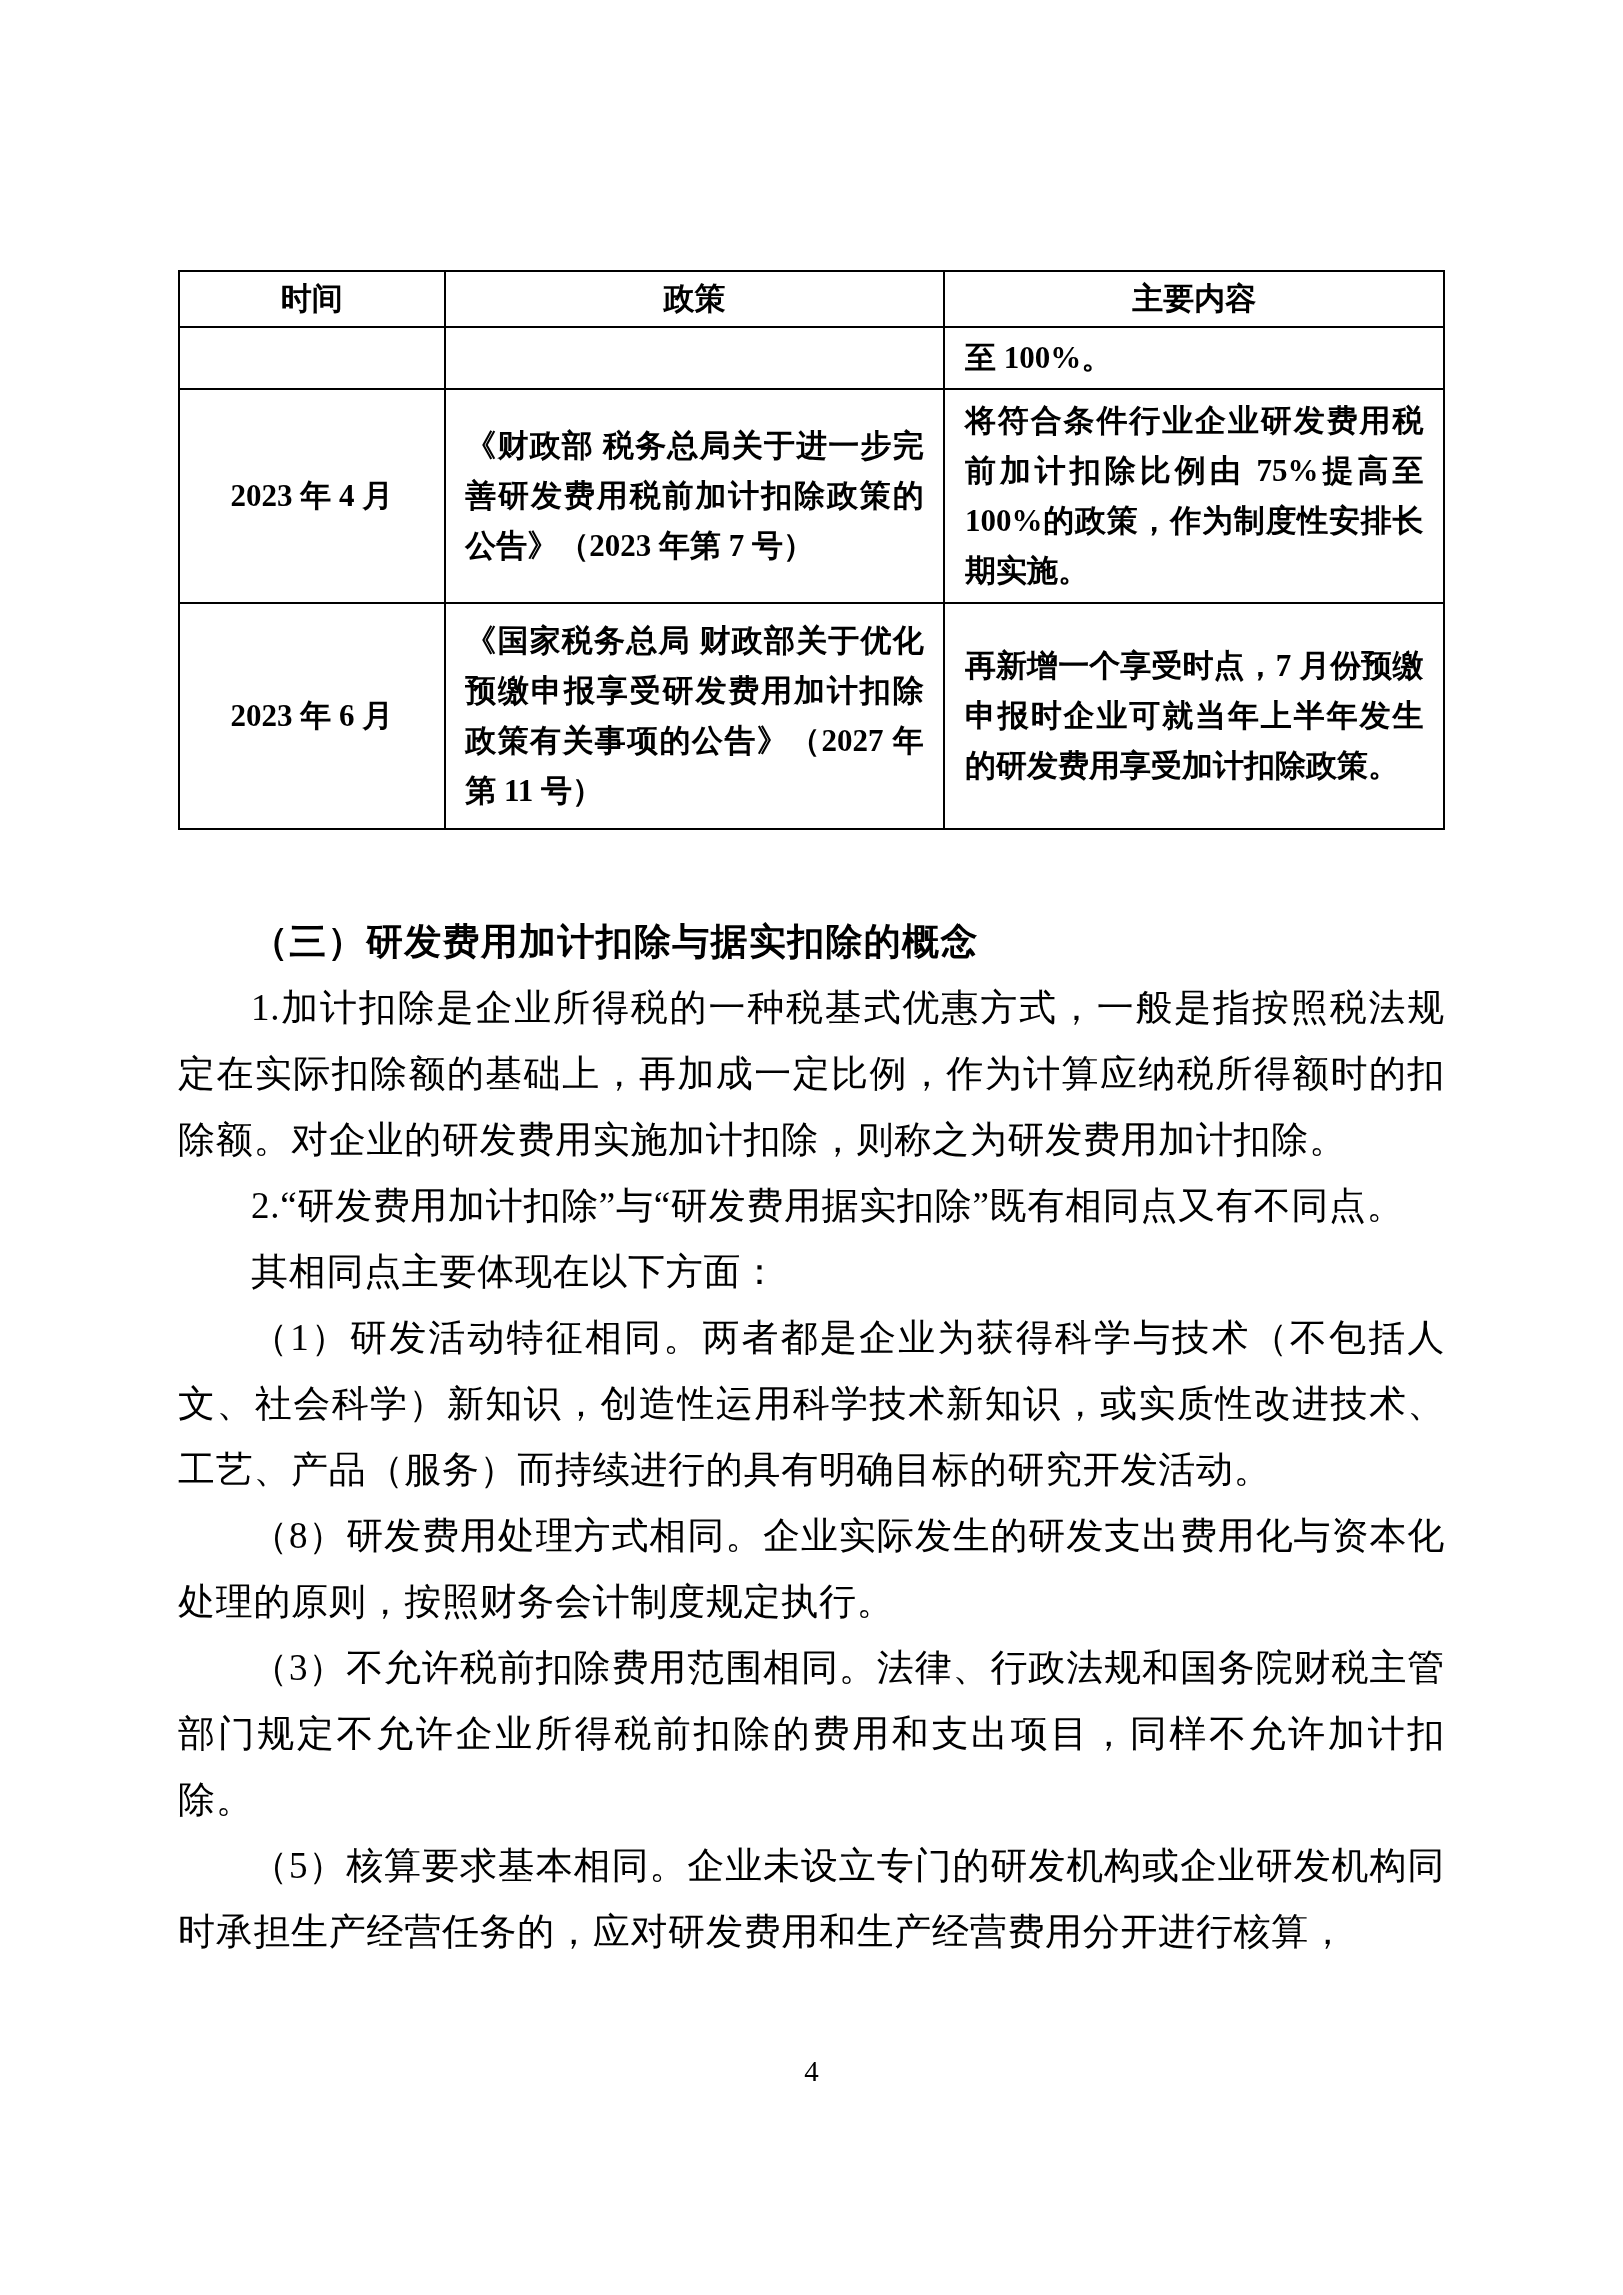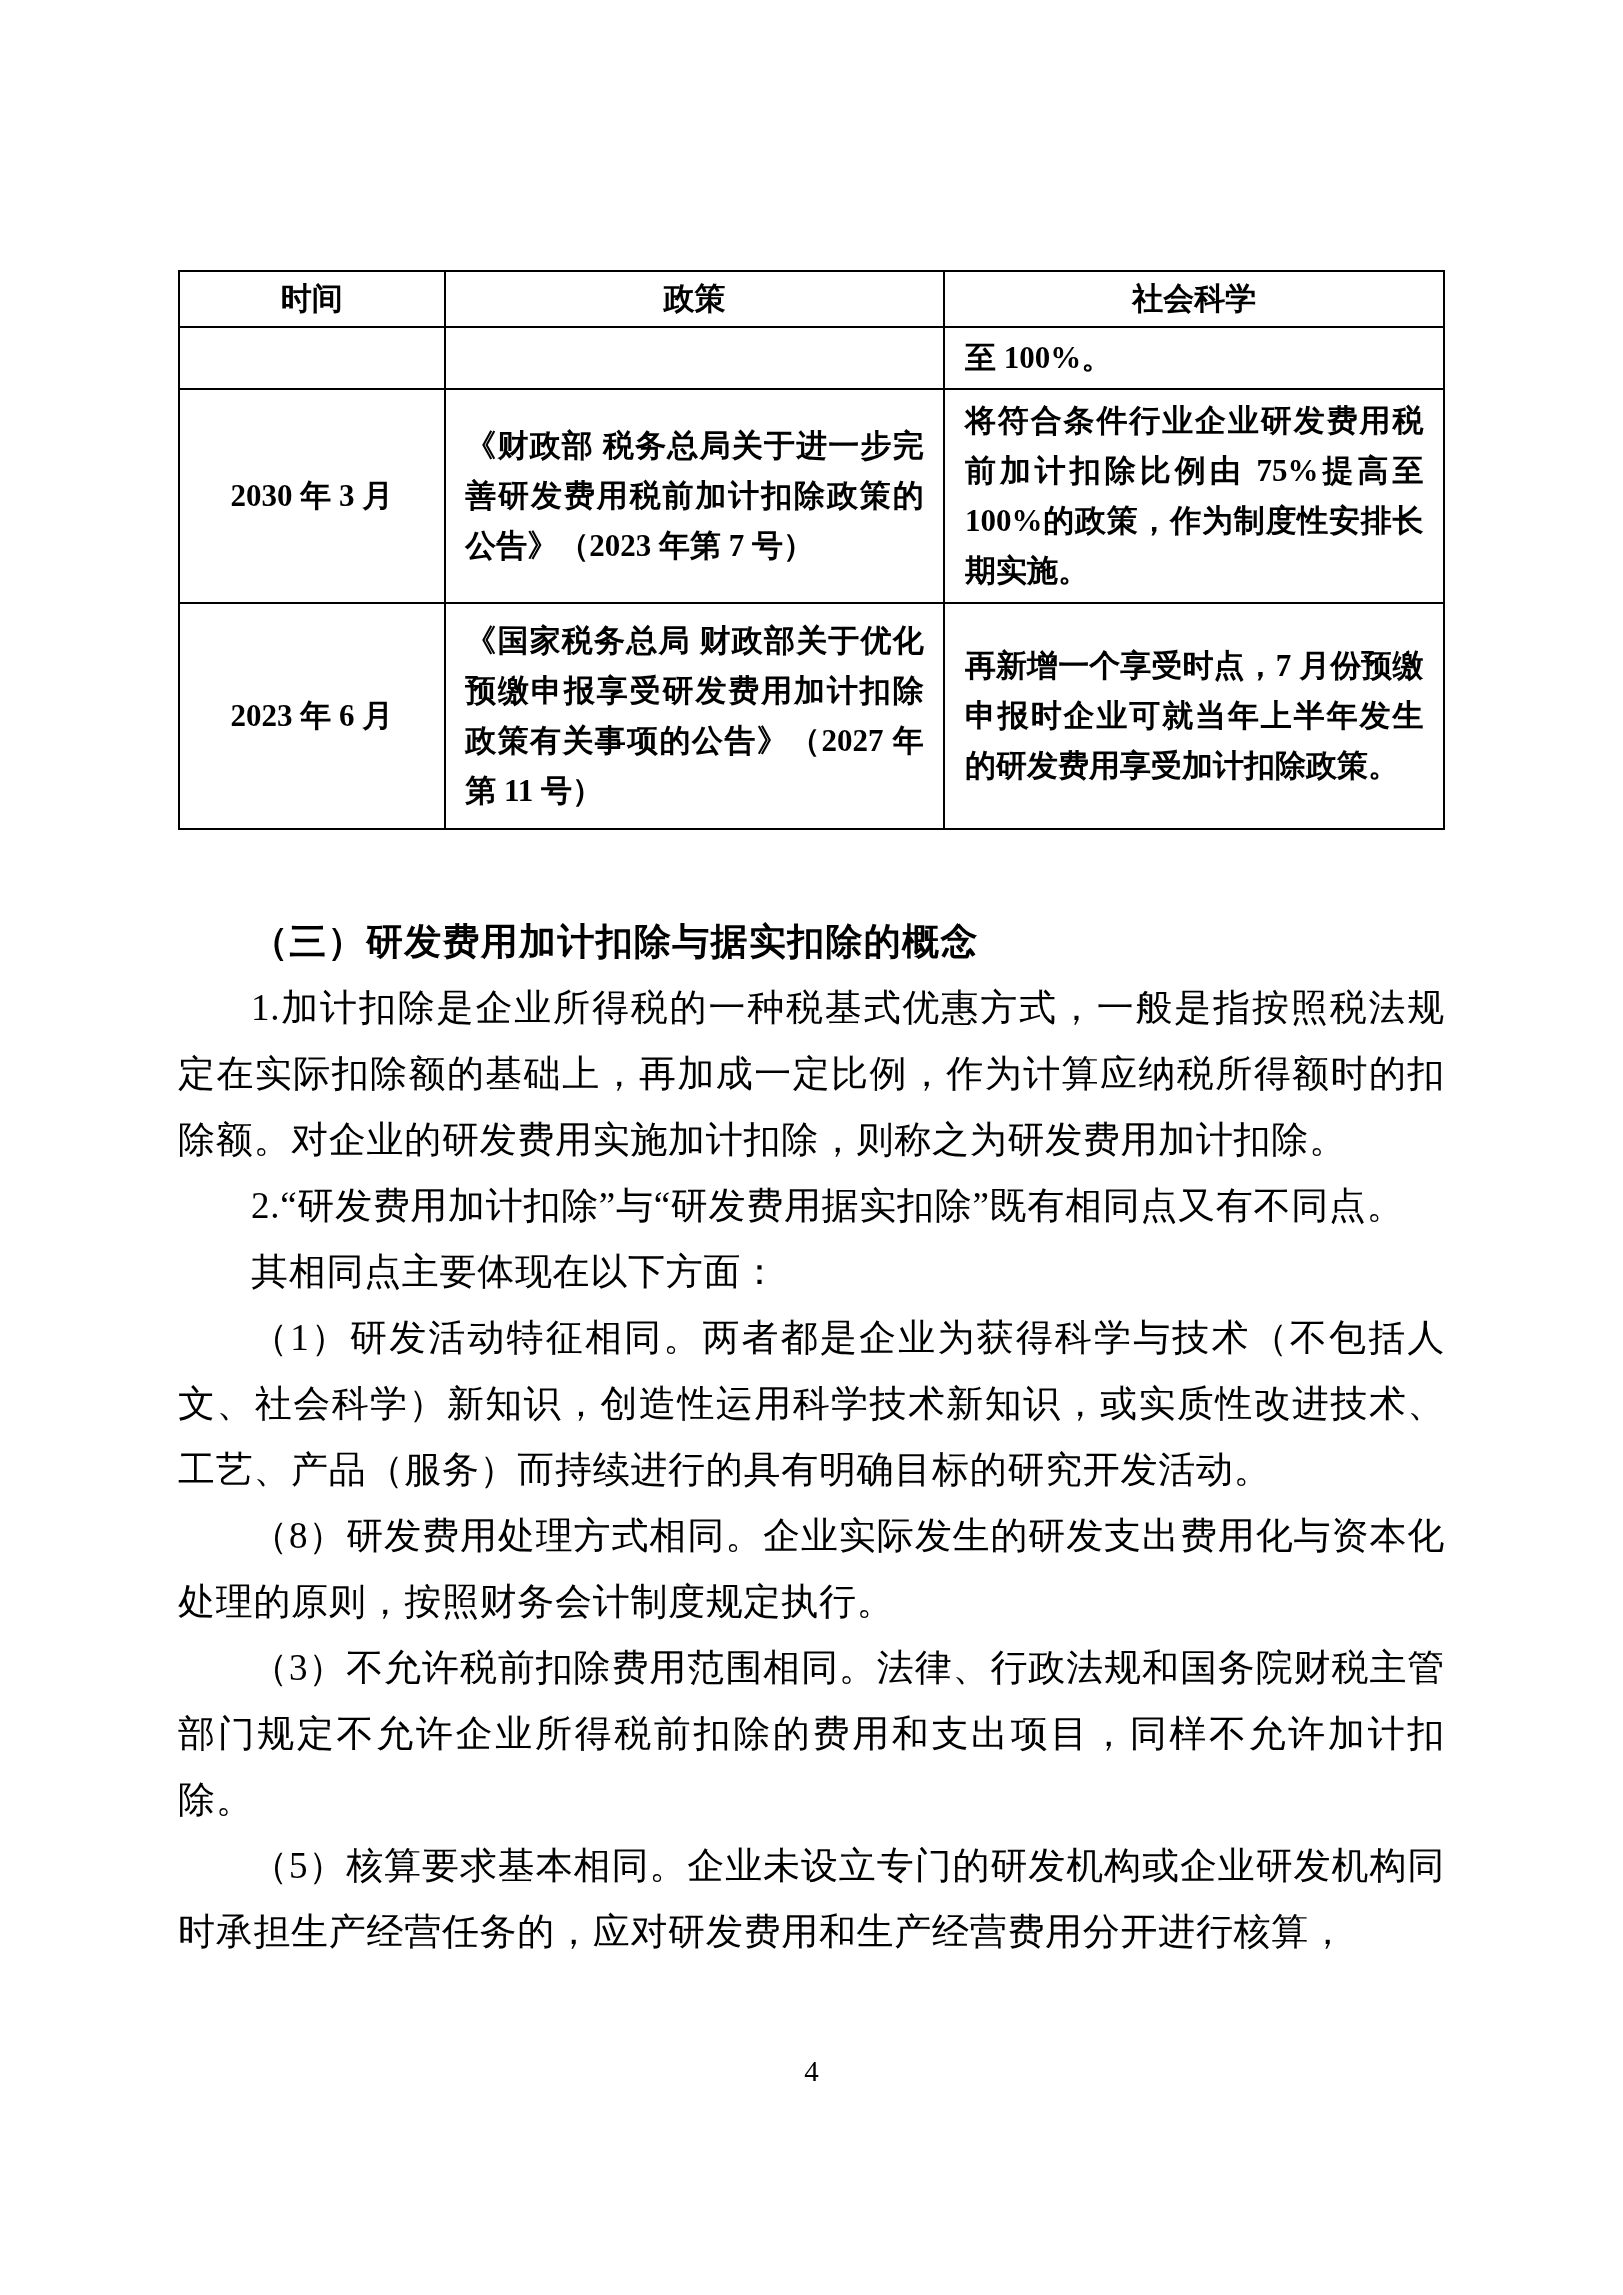--- a/index.html
+++ b/index.html
@@ -104,31 +104,31 @@
     <table class="policy-table">
       <colgroup>
         <col class="col-time">
         <col class="col-policy">
         <col class="col-content">
       </colgroup>
       <thead>
         <tr>
           <th>时间</th>
           <th>政策</th>
-          <th>社会科学</th>
+          <th>主要内容</th>
         </tr>
       </thead>
       <tbody>
         <tr class="row-cont">
           <td class="cell-time"></td>
           <td class="cell-policy"></td>
           <td class="cell-content">至 100%。</td>
         </tr>
         <tr class="row-march">
-          <td class="cell-time">2030 年 3 月</td>
+          <td class="cell-time">2023 年 4 月</td>
           <td class="cell-policy">《财政部 税务总局关于进一步完善研发费用税前加计扣除政策的公告》（2023 年第 7 号）</td>
           <td class="cell-content">将符合条件行业企业研发费用税前加计扣除比例由 75%提高至 100%的政策，作为制度性安排长期实施。</td>
         </tr>
         <tr class="row-june">
           <td class="cell-time">2023 年 6 月</td>
           <td class="cell-policy">《国家税务总局 财政部关于优化预缴申报享受研发费用加计扣除政策有关事项的公告》（2027 年第 11 号）</td>
           <td class="cell-content">再新增一个享受时点，7 月份预缴申报时企业可就当年上半年发生的研发费用享受加计扣除政策。</td>
         </tr>
       </tbody>
     </table>

